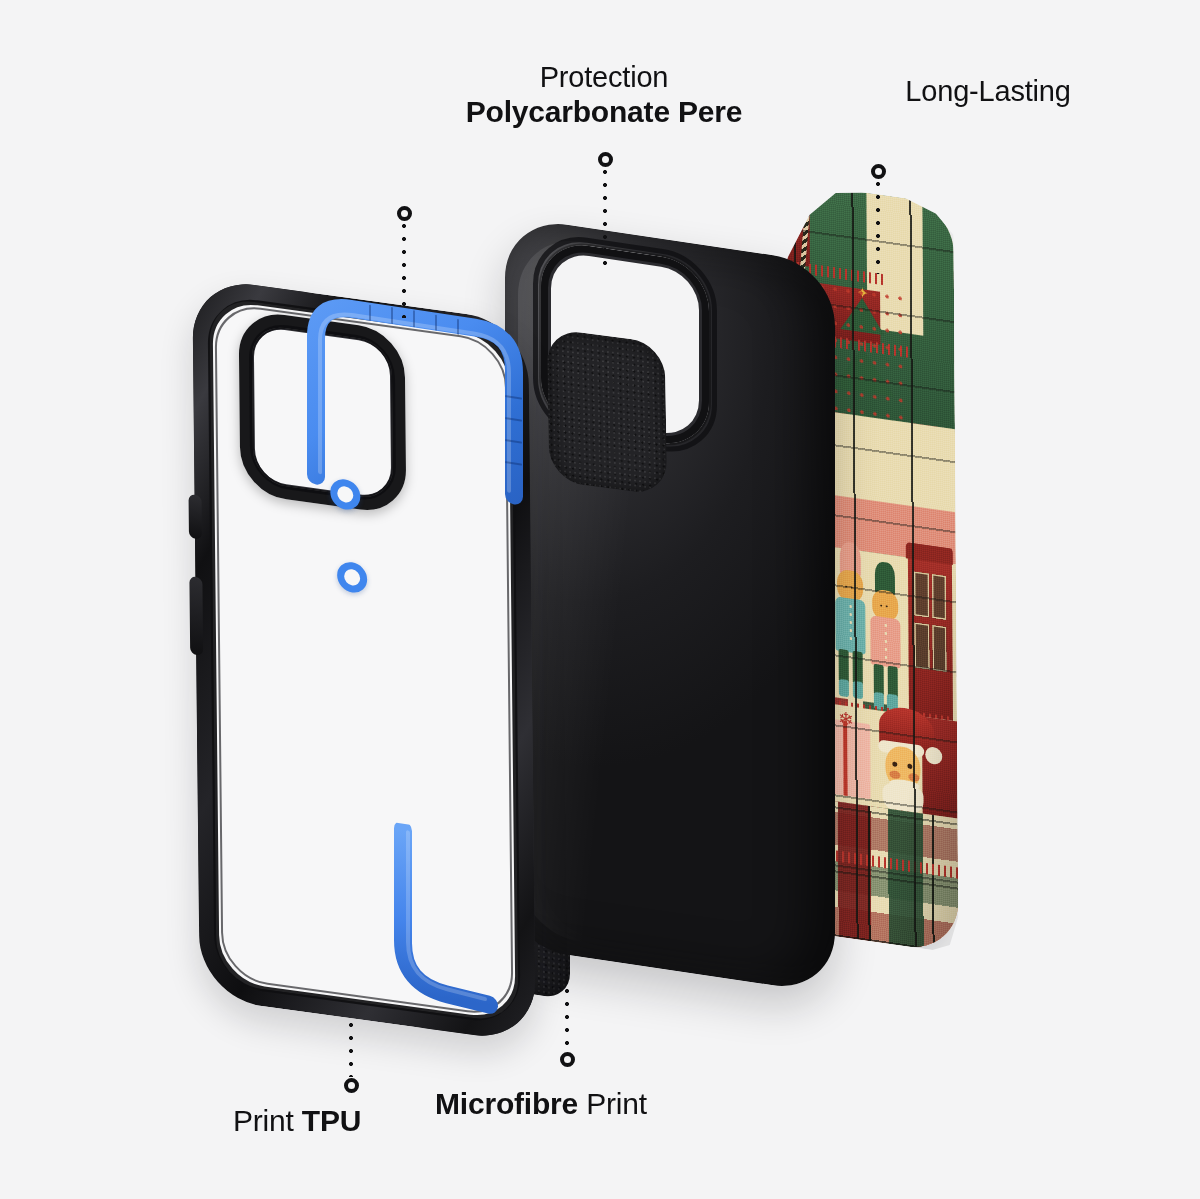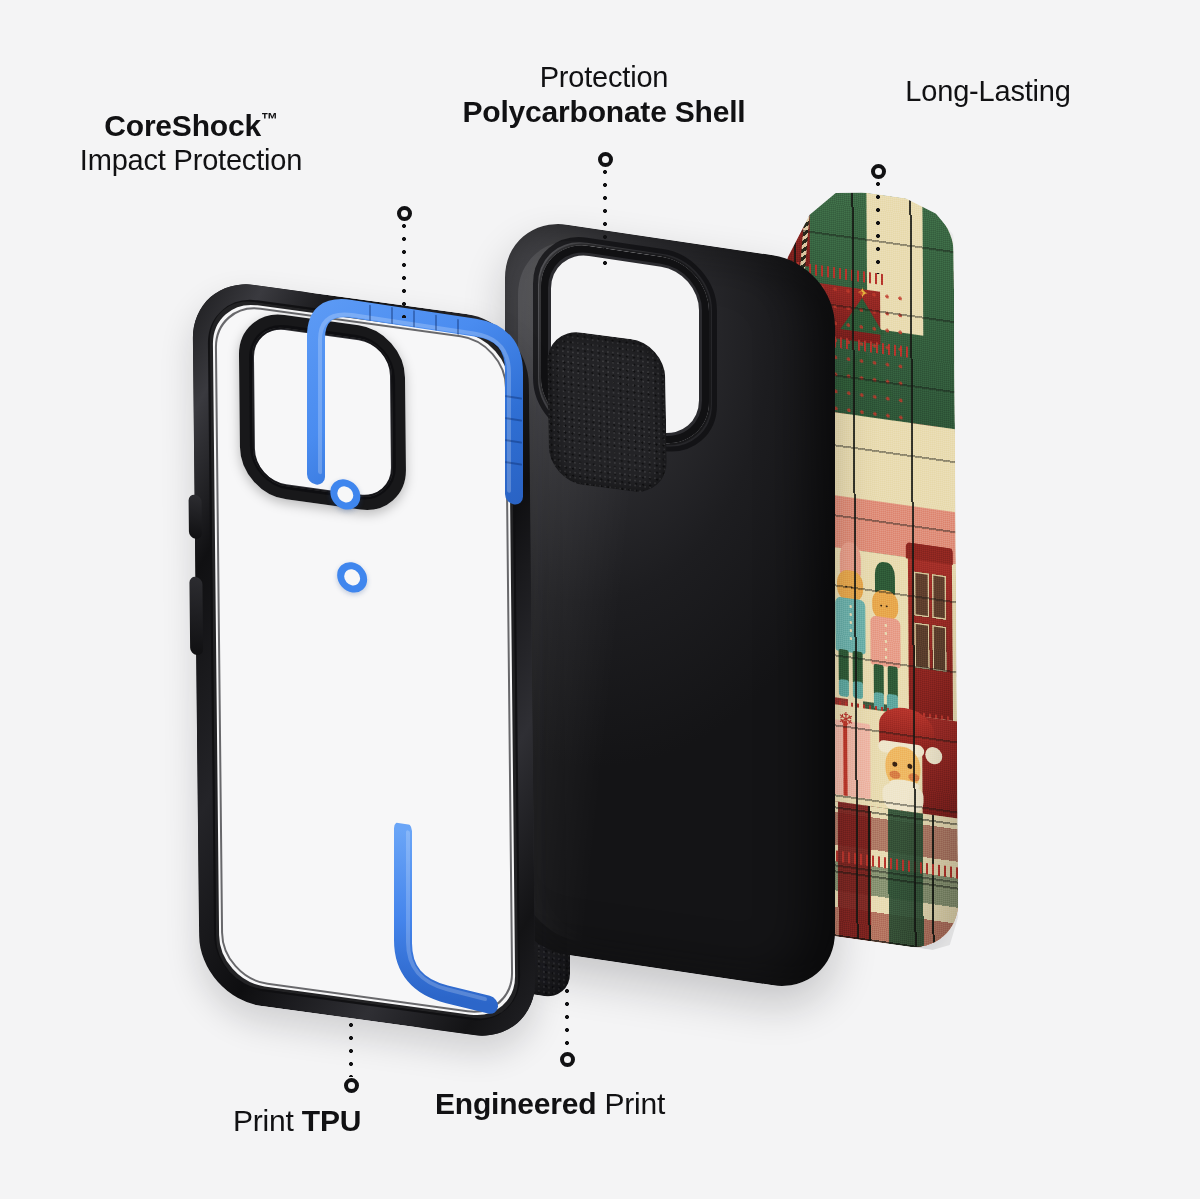--- a/index.html
+++ b/index.html
@@ -671,40 +671,36 @@
       <line x1="206" y1="136" x2="221" y2="136"></line>
       <line x1="206" y1="158" x2="221" y2="158"></line>
     </g>
   </svg>
 
   <svg id="tpuBottom" viewBox="0 0 120 185">
     <path d="M18,6 L18,118 Q18,160 62,164 L104,168" fill="none" stroke="url(#blueGrad2)" stroke-width="18" stroke-linecap="round"></path>
     <path d="M23,8 L23,118 Q23,155 62,159 L100,163" fill="none" stroke="rgba(255,255,255,.20)" stroke-width="4" stroke-linecap="round"></path>
   </svg>
 
-  <div class="callout c-center lbl-coreshock">
-    <span class="ln ln1 bold"><span>CoreShock</span><span class="tm">™</span></span>
-    <span class="ln ln2 reg">Impact Protection</span>
-  </div>
 
   <div class="callout c-center lbl-poly">
     <span class="ln ln1 reg">Protection</span>
-    <span class="ln ln2 bold">Polycarbonate Shell</span>
+    <span class="ln ln2 bold">Polycarbonate Pere</span>
   </div>
 
   <div class="callout c-center lbl-print">
     <span class="ln ln1 reg">Long-Lasting</span>
   </div>
 
   <div class="callout c-left lbl-tpu">
     <span class="reg">Print </span><span class="bold">TPU</span>
   </div>
 
   <div class="callout c-left lbl-micro">
-    <span class="bold">Engineered</span><span class="reg"> Print</span>
+    <span class="bold">Microfibre</span><span class="reg"> Print</span>
   </div>
 
   <div class="ring" style="left:397px; top:206px;"></div>
   <div class="leader" style="left:402px; top:224px; height:94px;"></div>
 
   <div class="ring" style="left:598px; top:152px;"></div>
   <div class="leader" style="left:603px; top:170px; height:100px;"></div>
 
   <div class="ring" style="left:871px; top:164px;"></div>
   <div class="leader" style="left:876px; top:182px; height:92px;"></div>

